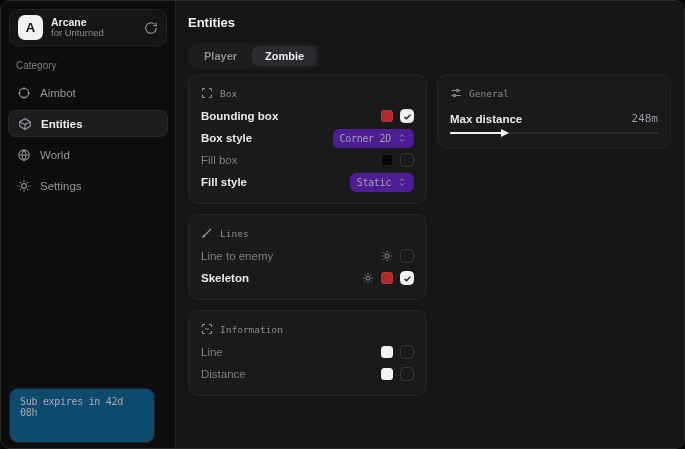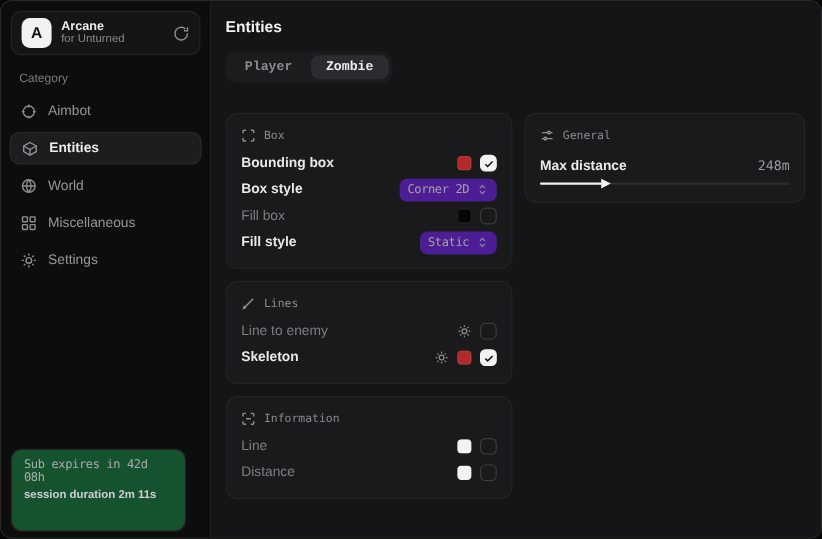--- a/index.html
+++ b/index.html
@@ -11,31 +11,31 @@
   .side-header { margin:8px; height:37px; background:#151516; border:1px solid #242426; border-radius:9px; display:flex; align-items:center; padding:0 8px; gap:8px; }
   .logo { width:25px; height:25px; background:#f2f2f2; border-radius:7px; color:#111; font-weight:700; font-size:13px; display:flex; align-items:center; justify-content:center; }
   .app-meta { flex:1; line-height:1.15; }
   .app-name { color:#ececec; font-size:10.5px; font-weight:700; }
   .app-sub { color:#8a8a8e; font-size:9.5px; }
   .icon { display:inline-flex; align-items:center; justify-content:center; color:#8f8f94; }
   .cat-label { color:#7c7c80; font-size:10px; margin:14px 0 4px 15px; }
   .nav { padding:4px 7px; display:flex; flex-direction:column; gap:4px; }
   .nav-item { display:flex; align-items:center; gap:9px; padding:6px 9px; border-radius:8px; color:#96969a; font-size:11.5px; cursor:pointer; height:27px; }
   .nav-item.sel { background:#1d1d1f; border:1px solid #2a2a2d; color:#ededee; font-weight:700; }
-  .side-footer { position:absolute; left:8px; right:20px; bottom:5px; background:#14532d; border:1px solid #242426; border-radius:9px; padding:7px 10px 24px; }
+  .side-footer { position:absolute; left:8px; right:20px; bottom:5px; background:#0c4a6e; border:1px solid #242426; border-radius:9px; padding:7px 10px 24px; }
   .sub-line { font-family:"DejaVu Sans Mono",monospace; font-size:10px; color:#aaaaae; letter-spacing:-0.3px; }
   .sess-line { font-size:9.5px; font-weight:700; color:#cfcfd2; margin-top:3px; }
 
   
   .main { flex:1; padding:14px 13px 0 12px; background:#151517; }
   .page-title { color:#f2f2f2; font-size:13px; font-weight:700; }
   .tabs { display:inline-flex; background:#1c1c1e; border-radius:9px; padding:3px; gap:2px; margin-top:13px; }
-  .tab { border:0; background:transparent; color:#8b8b8f; font-size:11px; font-weight:600; padding:4px 13px; border-radius:7px; font-family:Liberation Mono, monospace; cursor:pointer; }
+  .tab { border:0; background:transparent; color:#8b8b8f; font-size:11px; font-weight:600; padding:4px 13px; border-radius:7px; font-family:Liberation Sans, sans-serif; cursor:pointer; }
   .tab.active { background:#2c2c30; color:#ececee; }
-  .content { display:flex; gap:10px; margin-top:25px; align-items:flex-start; }
+  .content { display:flex; gap:10px; margin-top:5px; align-items:flex-start; }
   .col-left { width:239px; display:flex; flex-direction:column; gap:10px; flex-shrink:0; }
   .col-right { flex:1; }
 
   .card { background:#1a1a1c; border:1px solid #242427; border-radius:10px; padding:9px 12px 10px; }
   .card-head { display:flex; align-items:center; gap:7px; color:#85858a; height:18px; margin-bottom:3px; }
   .card-title { font-family:"DejaVu Sans Mono",monospace; font-size:9.5px; color:#8a8a8f; }
   .row { display:flex; align-items:center; justify-content:space-between; height:22px; }
   .lbl { font-size:11.5px; color:#7e7e83; }
   .lbl.bright { color:#e9e9eb; font-weight:700; }
   .ctrls { display:flex; align-items:center; gap:7px; }
@@ -99,45 +99,30 @@
           <svg width="14" height="14" viewBox="0 0 24 24" fill="none" stroke="currentColor" stroke-width="2">
               <circle cx="12" cy="12" r="9"></circle>
               <path d="M3 12h18M12 3a14 14 0 0 1 0 18M12 3a14 14 0 0 0 0 18"></path>
             </svg>
         </span>
         <span>World</span>
       </div>
       <div class="nav-item">
         <span class="icon">
           <svg width="14" height="14" viewBox="0 0 24 24" fill="none" stroke="currentColor" stroke-width="2">
-              <rect x="3" y="3" width="7" height="7" rx="1"></rect>
-              <rect x="14" y="3" width="7" height="7" rx="1"></rect>
-              <rect x="3" y="14" width="7" height="7" rx="1"></rect>
-              <rect x="14" y="14" width="7" height="7" rx="1"></rect>
-            </svg>
-        </span>
-        <span>Miscellaneous</span>
-      </div>
-      <div class="nav-item">
-        <span class="icon">
-          <svg width="14" height="14" viewBox="0 0 24 24" fill="none" stroke="currentColor" stroke-width="2">
               <circle cx="12" cy="12" r="4"></circle>
               <path d="M12 2v3M12 19v3M2 12h3M19 12h3M4.9 4.9l2.1 2.1M17 17l2.1 2.1M19.1 4.9L17 7M7 17l-2.1 2.1"></path>
             </svg>
         </span>
         <span>Settings</span>
       </div>
     </nav>
 
     <div class="side-footer">
       <div class="sub-line">Sub expires in 42d 08h</div>
-      <div class="sess-line">
-        <span>session duration</span>
-        <span>2m 11s</span>
-      </div>
     </div>
   </aside>
 
   <main class="main">
     <h1 class="page-title">Entities</h1>
 
     <div class="tabs">
       <button class="tab">Player</button>
       <button class="tab active">Zombie</button>
     </div>

